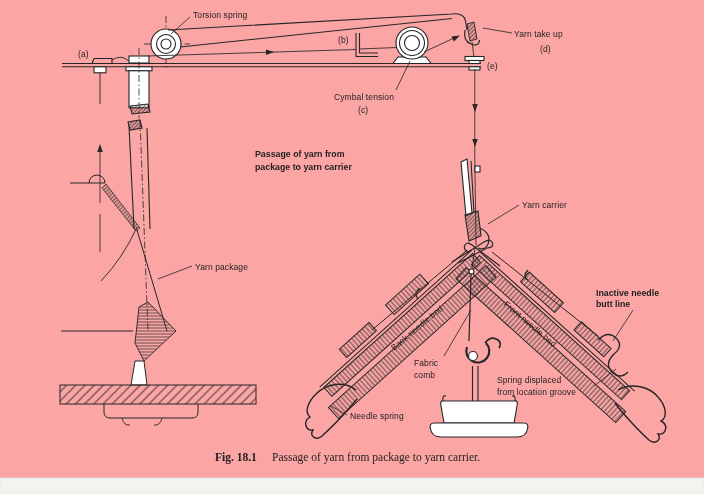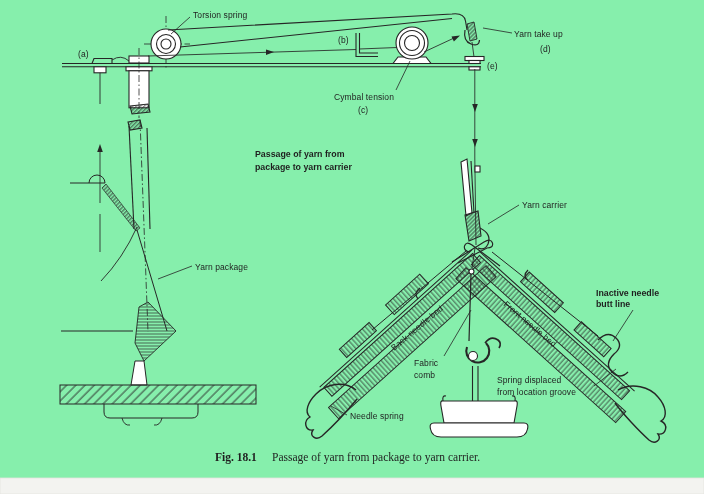--- a/index.html
+++ b/index.html
@@ -1,16 +1,16 @@
 <!DOCTYPE html>
 <html><head>
 <meta charset="utf-8">
 <style>
   html,body{margin:0;padding:0;background:#ffffff;}
-  #page{position:relative;width:704px;height:494px;background:#86efac;overflow:hidden;}
+  #page{position:relative;width:704px;height:494px;background:#fca5a5;overflow:hidden;}
   svg{position:absolute;left:0;top:0;}
   text{font-family:"Liberation Sans",sans-serif;fill:#1f1f1f;}
   .lbl{font-size:8.5px;font-weight:400;letter-spacing:0.1px;}
   .lblb{font-size:8.8px;font-weight:700;}
   .cap-b{font-family:"Liberation Serif",serif;font-size:11.5px;font-weight:700;}
   .cap{font-family:"Liberation Serif",serif;font-size:11.5px;font-weight:400;}
   .ink{stroke:#262626;fill:none;}
 </style>
 </head>
 <body>

